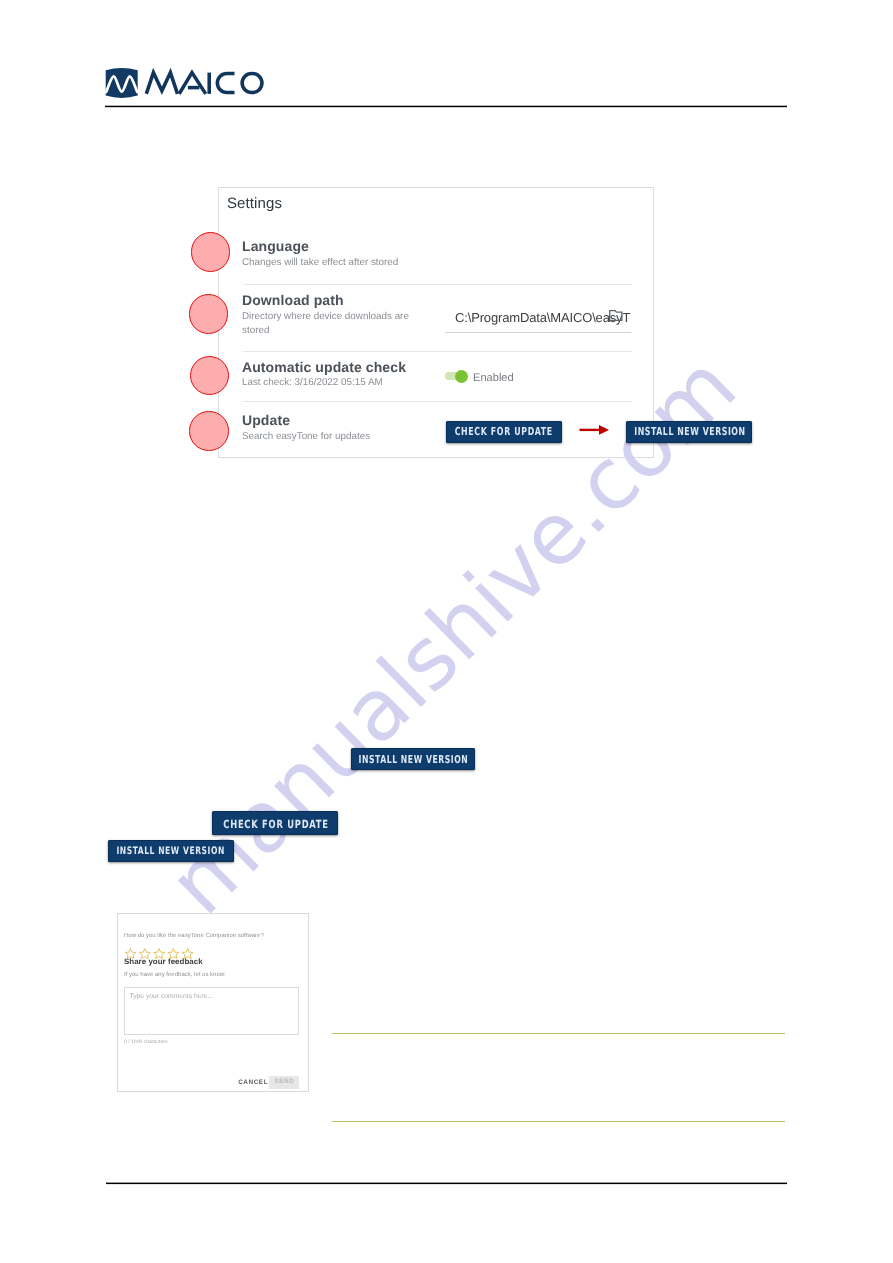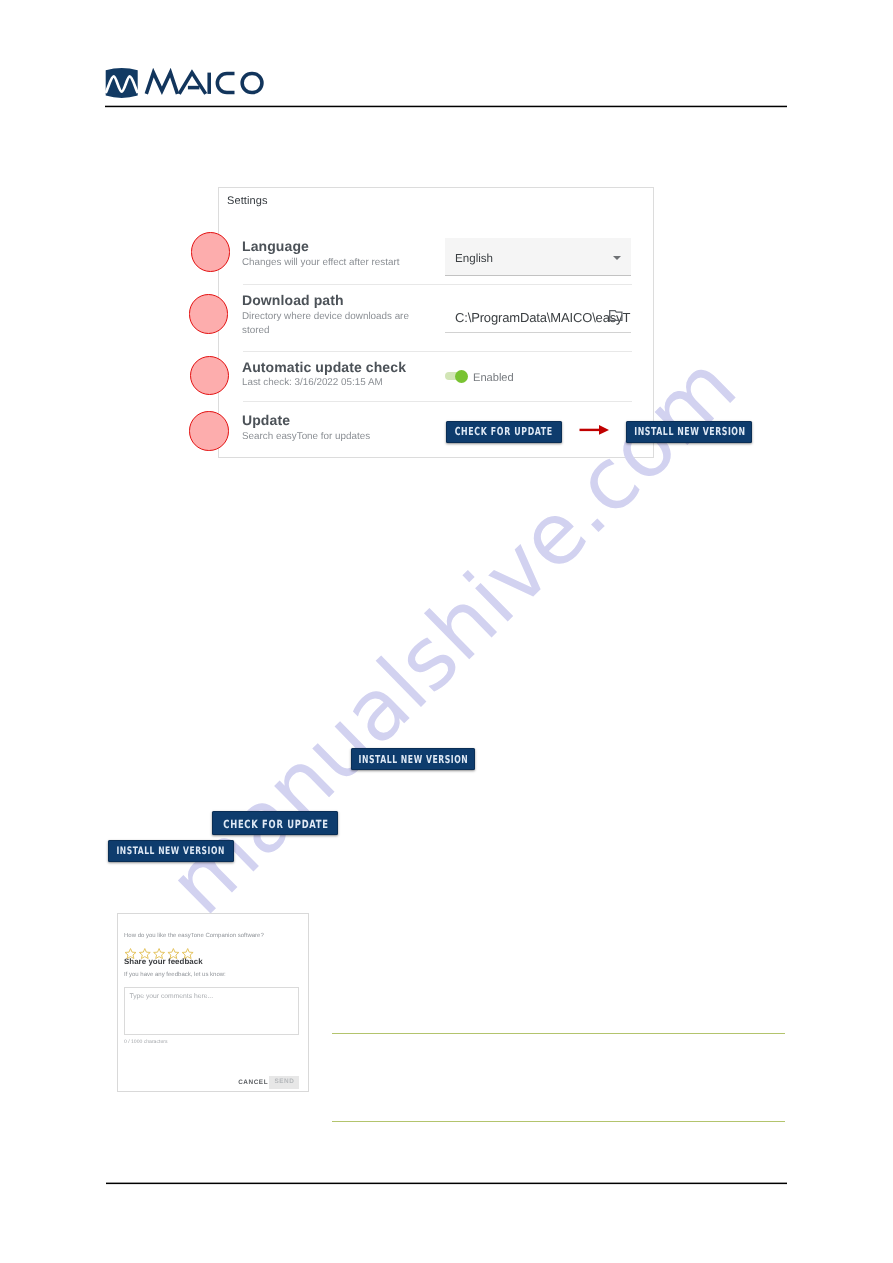--- a/index.html
+++ b/index.html
@@ -15,21 +15,21 @@
 
   
   .logo{position:absolute;left:105px;top:66px;width:162px;height:33px;z-index:2;}
   .hdr-rule{position:absolute;left:105px;top:104px;width:682px;height:5px;z-index:2;}
   .hdr-rule svg,.ftr-rule svg{display:block;}
   .ftr-rule{position:absolute;left:105.5px;top:1181px;width:681.5px;height:5px;z-index:2;}
 
   
   .panel{position:absolute;left:218px;top:187px;width:436px;height:271px;
          border:1px solid #dcdcdc;background:#fff;box-sizing:border-box;z-index:2;}
-  .panel-title{position:absolute;left:8px;top:7px;font-size:11px;color:#33383d;
+  .panel-title{position:absolute;left:8px;top:7px;font-size:15px;color:#33383d;
                letter-spacing:.1px;}
 
   .divider{position:absolute;left:243px;width:389px;height:0;border-top:1px solid #e8e8e8;z-index:4;}
   .s-title{position:absolute;left:242px;font-size:14px;font-weight:bold;color:#4c5258;
            letter-spacing:.1px;z-index:4;}
   .s-sub{position:absolute;left:242px;font-size:9.85px;color:#8b8f94;line-height:14.1px;width:180px;z-index:4;}
 
   
   .select-box{position:absolute;left:445px;top:238px;width:186px;height:38px;
               background:#f5f5f5;border-bottom:1px solid #c2c2c2;box-sizing:border-box;z-index:4;}
@@ -144,42 +144,38 @@
 
   <div class="grule" style="top:1033px"></div>
   <div class="grule" style="top:1121.4px"></div>
 
   <div class="panel">
     <div class="panel-title">Settings</div>
   </div>
 
   <div>
     <div class="s-title" style="top:238px">Language</div>
-    <div class="s-sub" style="top:255.5px">Changes will your effect after restart</div>
+    <div class="s-sub" style="top:255.5px">Changes will take effect after stored</div>
     <div class="divider" style="top:284px"></div>
   </div>
   <div>
     <div class="s-title" style="top:292px">Download path</div>
     <div class="s-sub" style="top:309.5px">Directory where device downloads are stored</div>
     <div class="divider" style="top:351px"></div>
   </div>
   <div>
     <div class="s-title" style="top:359px">Automatic update check</div>
     <div class="s-sub" style="top:375.5px">Last check: 3/16/2022 05:15 AM</div>
     <div class="divider" style="top:401px"></div>
   </div>
   <div>
     <div class="s-title" style="top:412px">Update</div>
     <div class="s-sub" style="top:429.5px">Search easyTone for updates</div>
   </div>
 
-  <div class="select-box">
-    <div class="select-val">English</div>
-    <div class="select-arrow"></div>
-  </div>
 
   <div class="path-box">
     <div class="path-val">C:\ProgramData\MAICO\easyT</div>
     <svg class="folder-ico" viewBox="0 0 13.6 11">
       <path d="M0.7 0.7 H6.1 L7.3 2.2 H12.9 V10.3 H0.7 Z" fill="none" stroke="#5f6368" stroke-width="1.3" stroke-linejoin="miter"></path>
     </svg>
   </div>
 
   <div class="toggle-wrap">
     <div class="toggle">

